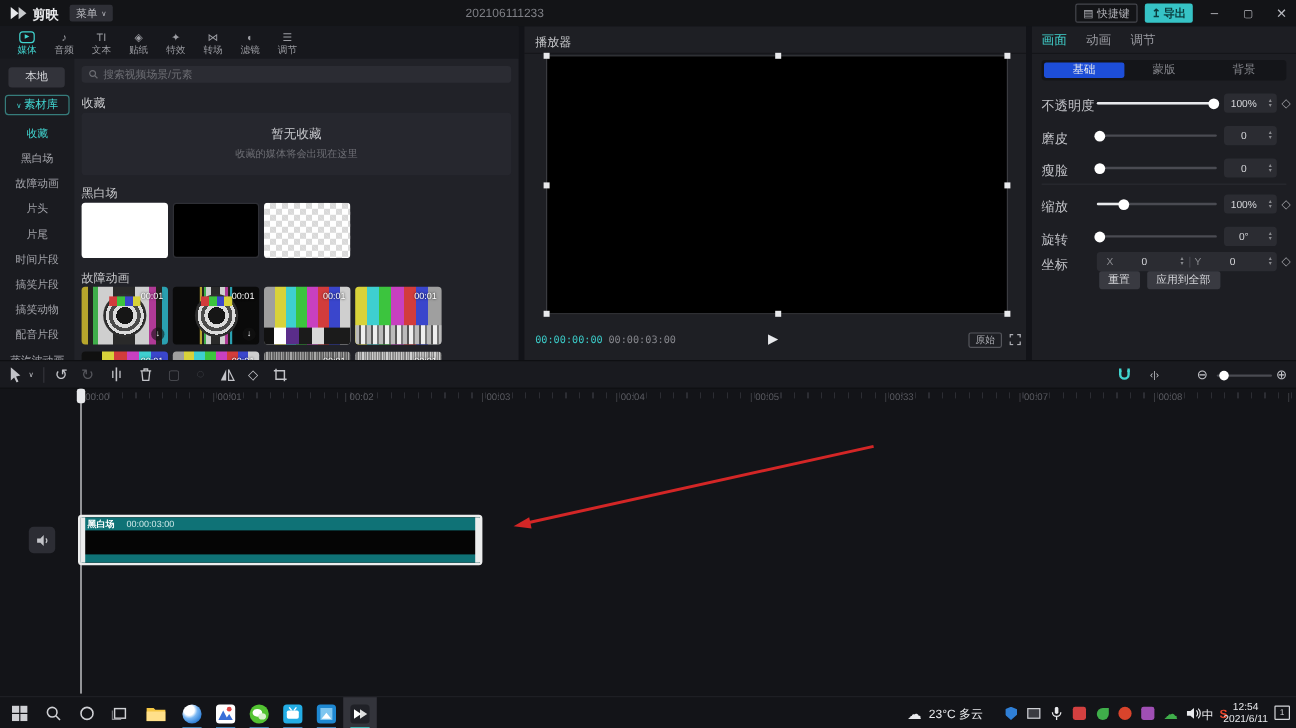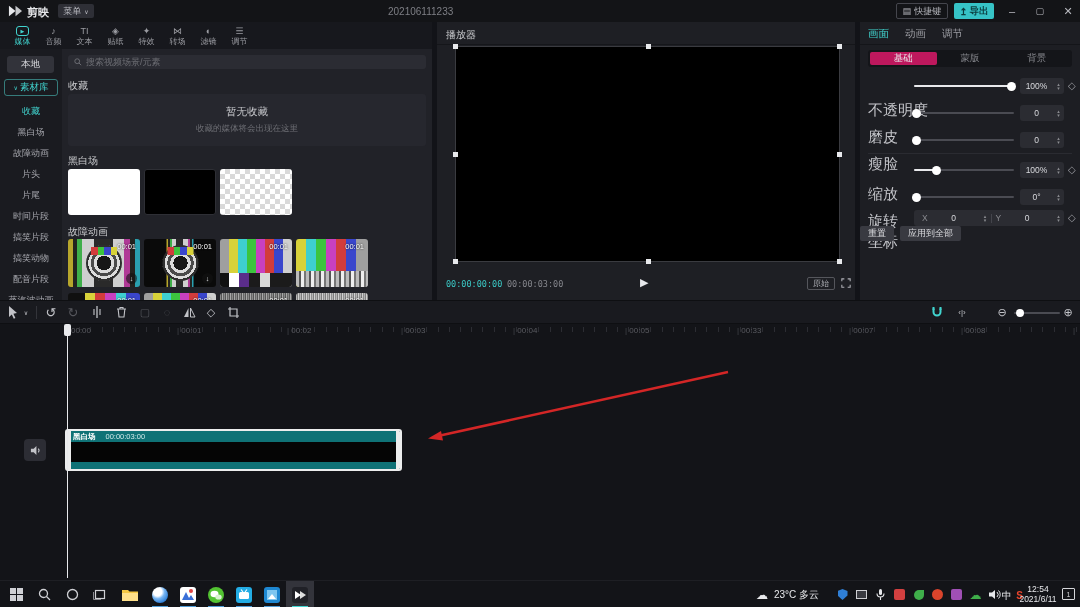--- a/index.html
+++ b/index.html
@@ -100,38 +100,38 @@
   .fs-btn { left:404px; top:6px; }
 
   
   .props-panel { left:860px; top:22px; width:220px; height:278px; background:#1d1e23; }
   .ptabs { left:8px; top:5px; display:flex; gap:16px; font-size:10.5px; color:#9b9ca2; }
   .ptabs .active { color:#41d4cf; }
   .pdivider { left:0; top:22px; width:100%; height:1px; background:#141519; }
   .segment { left:8px; top:28px; width:204px; height:17px; background:#141519; border-radius:3px;
     display:flex; padding:2px; }
   .seg { flex:1; display:flex; align-items:center; justify-content:center; font-size:9.5px; color:#84858b; border-radius:2px; }
-  .seg.active { background:#be185d; color:#e8e9ec; }
+  .seg.active { background:#1d4ed8; color:#e8e9ec; }
   .prow { position:absolute; left:8px; width:204px; height:16px; }
-  .prow .plabel { position:absolute; left:0; top:3px; font-size:15px; color:#c2c3c8;margin-top:20px; }
+  .prow .plabel { position:absolute; left:0; top:3px; font-size:11px; color:#c2c3c8; }
   .slider { position:absolute; left:46px; top:7px; width:100px; height:2px; background:#4a4b52; border-radius:1px; }
   .slider .fill { position:absolute; left:0; top:0; height:2px; background:#e8e9ec; border-radius:1px; }
   .slider .knob { position:absolute; top:-3.5px; width:9px; height:9px; border-radius:50%; background:#fff; margin-left:-4px; }
   .valbox { position:absolute; left:152px; top:0; width:44px; height:16px; background:#2b2c32; border-radius:3px; display:flex; }
   .valbox .val { flex:1; display:flex; align-items:center; justify-content:center; font-size:8.5px; color:#d8d9dd; }
   .stepper { width:11px; display:flex; flex-direction:column; align-items:center; justify-content:center; color:#8a8b90; }
   .stepper span { font-size:5px; line-height:4.5px; }
   .kf { position:absolute; left:200px; top:2px; font-size:10px; color:#9a9ba0; }
   .hdiv { position:absolute; left:8px; width:204px; height:1px; background:#2a2b31; }
   .coordbox { position:absolute; left:46px; top:0; width:150px; height:16px; background:#2b2c32; border-radius:3px;
     display:flex; align-items:center; font-size:8.5px; color:#d8d9dd; }
   .coordbox .axis { color:#8a8b90; margin-left:8px; }
   .coordbox .cval { flex:1; text-align:center; }
   .coordbox .cdiv { width:1px; height:9px; background:#44454c; }
-  .pbtns { position:absolute; left:0; top:204px; width:212px; display:flex; justify-content:flex-start; gap:6px; }
+  .pbtns { position:absolute; left:0; top:204px; width:212px; display:flex; justify-content:center; gap:6px; }
   .pbtn { height:15px; background:#393a41; border-radius:2px; color:#d8d9dd; font-size:9px;
     display:flex; align-items:center; justify-content:center; padding:0 8px; }
 
   
   .tl-toolbar { left:0; top:300px; width:1080px; height:24px; background:#191a1f;
     border-top:1px solid #0e0f12; border-bottom:1px solid #0e0f12; }
   .tool { position:absolute; top:0; height:22px; display:flex; align-items:center; justify-content:center; color:#c2c3c8; }
   .tool.dim { color:#55565c; }
   .tdiv { position:absolute; top:5px; width:1px; height:13px; background:#33343a; }
   .tl-zoom-track { position:absolute; left:1014px; top:11px; width:46px; height:2px; background:#4a4b52; border-radius:1px; }

